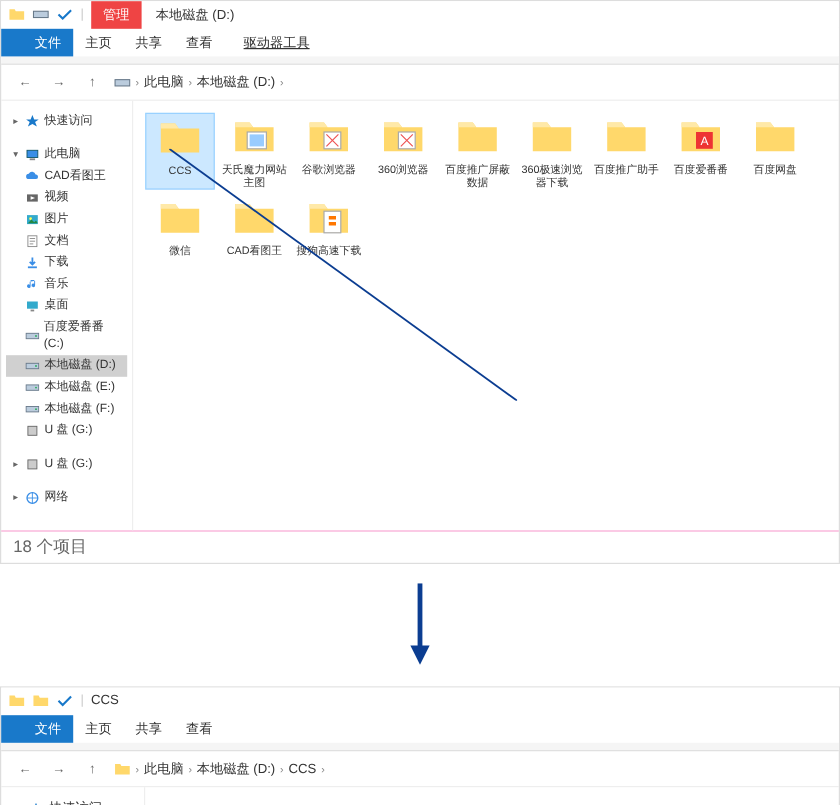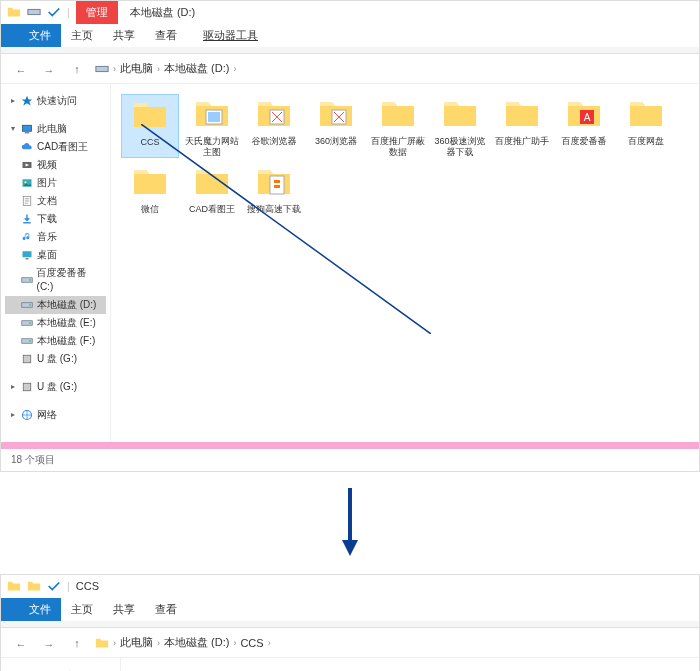--- a/index.html
+++ b/index.html
@@ -33,21 +33,21 @@
   .si-caret { width: 8px; text-align: center; color: #666; font-size: 8px; }
   
   .content { flex: 1; padding: 10px; }
   .icon-grid { display: flex; flex-wrap: wrap; gap: 4px; }
   .grid-item { width: 58px; display: flex; flex-direction: column; align-items: center; text-align: center; font-size: 9px; line-height: 1.2; }
   .grid-item.sel { background: #cce8ff; border: 1px solid #99d1ff; }
   .folder-thumb { width: 40px; height: 40px; margin-bottom: 2px; position: relative; }
   .folder-thumb svg { width: 100%; height: 100%; }
   .grid-label { word-break: break-all; }
   
-  .statusbar { padding: 4px 10px; font-size: 10px; color: #666; border-top: 7px solid #f9a8d4; }
+  .statusbar { padding: 4px 10px; font-size: 14px; color: #666; border-top: 1px solid #f9a8d4; }
   
   .arrow-wrap { display: flex; justify-content: center; padding: 8px 0 16px; }
   .big-arrow { width: 20px; height: 70px; }
   
   .window2 .sidebar { width: 120px; }
   .window2 .side-item { font-size: 11px; padding: 3px 6px; }
   .window2 .si-icon { width: 14px; height: 14px; }
   .window2 .grid-item { width: 74px; font-size: 11px; }
   .window2 .folder-thumb { width: 50px; height: 50px; }
 

